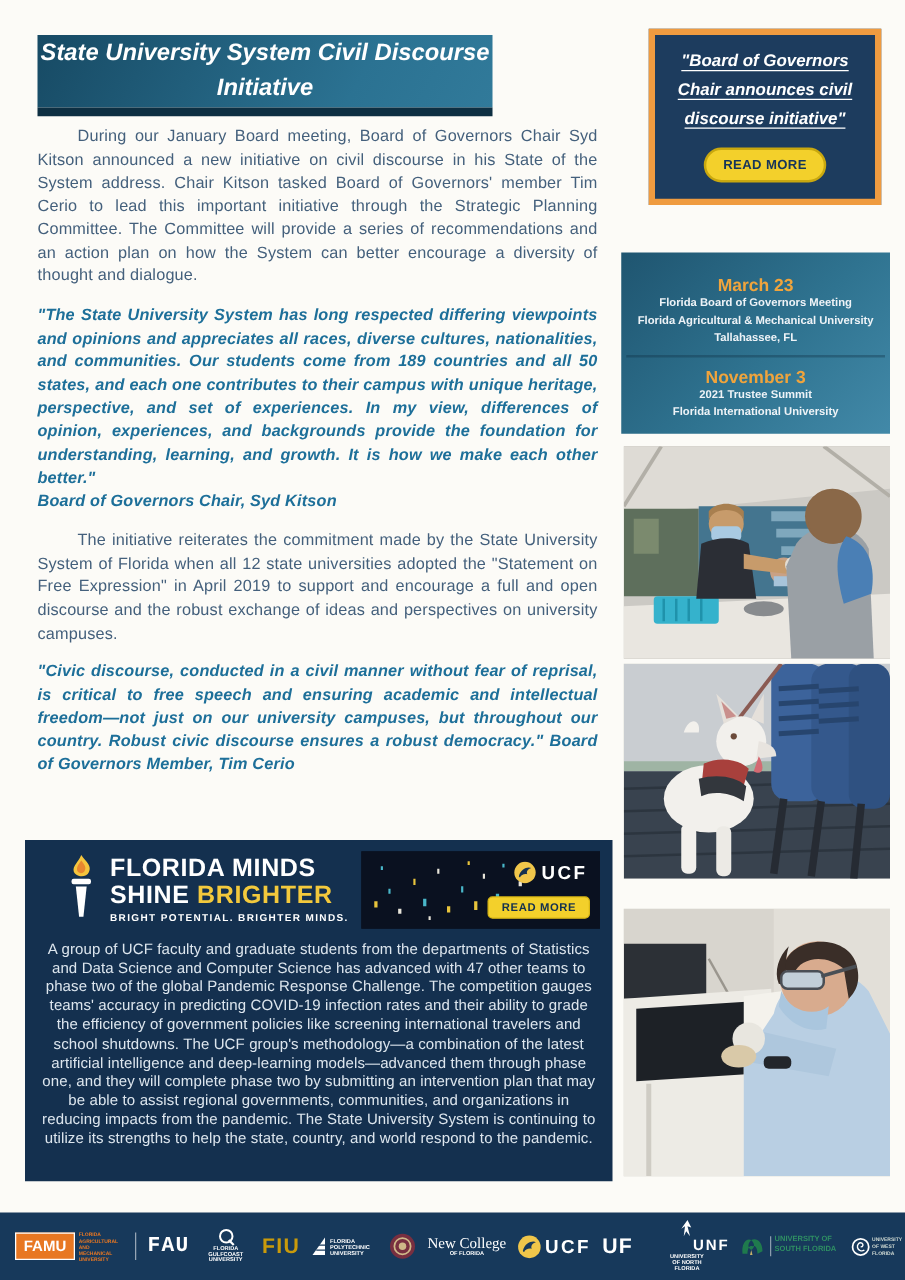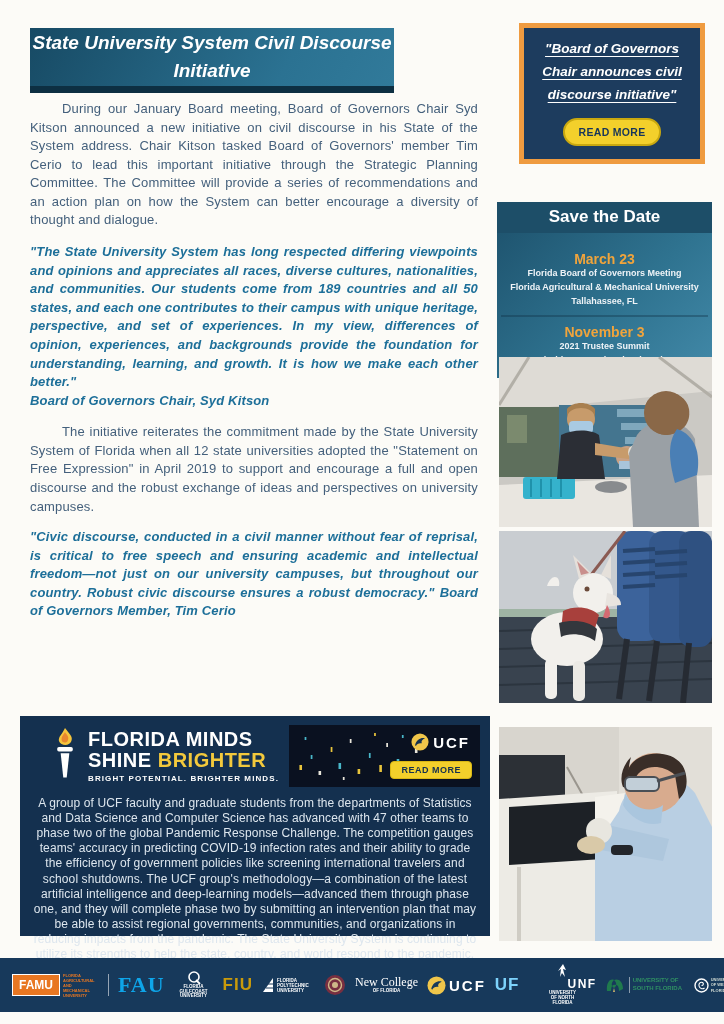--- a/index.html
+++ b/index.html
@@ -14,22 +14,22 @@
     color:#ffffff;font-weight:bold;font-style:italic;font-size:19px;line-height:1.5;}
   .article{position:absolute;left:30px;top:100px;width:448px;
     color:#44607c;font-size:13px;line-height:1.43;text-align:justify;letter-spacing:.15px;}
   .article p{margin:0;}
   .p-indent{text-indent:32px;}
   .quote{color:#1d6f99;font-weight:bold;font-style:italic;margin-top:13px !important;}
   .mt13{margin-top:13px !important;}
   .mt12{margin-top:12px !important;}
 
   
-  .ucf-box{position:absolute;left:20px;top:672px;width:470px;height:220px;
-    background:#14304f;box-sizing:border-box;padding:8px 10px 10px;margin-top:44px;}
+  .ucf-box{position:absolute;left:20px;top:672px;width:470px;height:273px;
+    background:#14304f;box-sizing:border-box;padding:8px 10px 10px;}
   .ucf-head{display:flex;align-items:center;height:64px;}
   .torch{margin:0 10px 0 22px;flex:0 0 auto;}
   .brand{line-height:1.05;}
   .brand-l1{color:#ffffff;font-weight:800;font-size:20px;letter-spacing:.5px;}
   .brand-l2{font-weight:800;font-size:20px;letter-spacing:.5px;}
   .brand-l2 .w{color:#ffffff;}
   .brand-l2 .y{color:#f3c93c;}
   .brand-tag{color:#ffffff;font-weight:bold;font-size:8px;letter-spacing:1.1px;margin-top:4px;}
   .banner{position:relative;flex:1;height:62px;margin-left:10px;background:#0a1120;overflow:hidden;}
   .banner-logo{position:absolute;top:8px;right:10px;display:flex;align-items:center;}
@@ -57,35 +57,35 @@
   .std-line{color:#eef3f7;font-size:9px;font-weight:bold;line-height:1.55;white-space:nowrap;}
   .std-event + .std-event{margin-top:6px;padding-top:5px;border-top:2px solid rgba(13,47,66,.35);}
 
   .photo{position:absolute;left:499px;width:213px;overflow:hidden;background:#cfcdc8;}
   .photo svg{display:block;}
   .ph1{top:357px;height:170px;}
   .ph2{top:531px;height:172px;}
   .ph3{top:727px;height:214px;}
 
   
-  .footer{position:absolute;left:0;bottom:12px;width:724px;height:54px;background:#17395b;
+  .footer{position:absolute;left:0;bottom:0;width:724px;height:54px;background:#17395b;
     display:flex;align-items:center;gap:9px;padding:0 12px;box-sizing:border-box;}
   .lg{display:flex;align-items:center;flex:0 0 auto;}
   .famu-box{background:#e87722;color:#ffffff;font-weight:800;font-size:12px;
     padding:3px 6px;border:1px solid #ffffff;}
   .famu-sub{width:36px;margin-left:3px;color:#e87722;font-weight:bold;font-size:4px;line-height:1.25;
     text-transform:uppercase;}
   .vsep{width:1px;height:22px;background:rgba(255,255,255,.55);flex:0 0 auto;}
-  .fau-t{color:#0ea5e9;font-weight:bold;font-size:22px;font-family:Liberation Serif, serif;letter-spacing:1px;}
+  .fau-t{color:#ffffff;font-weight:bold;font-size:17px;font-family:Liberation Mono, monospace;letter-spacing:1px;}
   .stack{display:flex;flex-direction:column;align-items:center;line-height:1.1;}
   .tiny{font-size:4.5px;color:#ffffff;font-weight:bold;text-align:center;text-transform:uppercase;}
   .fiu-t{color:#c99a0b;font-weight:800;font-size:17px;letter-spacing:1px;}
   .nc-t{color:#ffffff;font-size:12px;font-family:Liberation Serif, serif;}
   .ucf-t{color:#ffffff;font-weight:800;font-size:15px;letter-spacing:2px;margin-left:3px;}
-  .uf-t{color:#7dd3fc;font-weight:800;font-size:17px;letter-spacing:1px;}
+  .uf-t{color:#ffffff;font-weight:800;font-size:17px;letter-spacing:1px;}
   .unf-t{color:#ffffff;font-weight:800;font-size:12px;letter-spacing:1.5px;margin-left:39px;}
   .usf-txt{color:#2f8f63;font-weight:800;font-size:6px;line-height:1.3;text-transform:uppercase;
     border-left:1px solid rgba(255,255,255,.5);padding-left:3px;margin-left:3px;width:52px;}
   .uwf-sub{width:30px;margin-left:2px;color:#cfd9d2;font-weight:bold;font-size:4px;line-height:1.3;text-transform:uppercase;}
   .page-circle{margin-left:auto;width:30px;height:30px;border:2px solid #ffffff;border-radius:50%;
     color:#ffffff;font-weight:bold;font-size:12px;display:flex;align-items:center;justify-content:center;}
 </style>
 </head>
 <body>
 
@@ -159,21 +159,20 @@
     </div>
     <div class="ucf-body">A group of UCF faculty and graduate students from the departments of Statistics and Data Science and Computer Science has advanced with 47 other teams to phase two of the global Pandemic Response Challenge. The competition gauges teams' accuracy in predicting COVID-19 infection rates and their ability to grade the efficiency of government policies like screening international travelers and school shutdowns. The UCF group's methodology—a combination of the latest artificial intelligence and deep-learning models—advanced them through phase one, and they will complete phase two by submitting an intervention plan that may be able to assist regional governments, communities, and organizations in reducing impacts from the pandemic. The State University System is continuing to utilize its strengths to help the state, country, and world respond to the pandemic.</div>
   </div>
 
   <div class="callout">
     <div class="callout-headline">"Board of Governors Chair announces civil discourse initiative"</div>
     <span class="callout-btn">READ MORE</span>
   </div>
 
   <div class="std">
-    <div class="std-header">Save the Date</div>
     <div class="std-body">
       <div class="std-event">
         <div class="std-date">March 23</div>
         <div class="std-line">Florida Board of Governors Meeting</div>
         <div class="std-line">Florida Agricultural &amp; Mechanical University</div>
         <div class="std-line">Tallahassee, FL</div>
       </div>
       <div class="std-event">
         <div class="std-date">November 3</div>
         <div class="std-line">2021 Trustee Summit</div>

